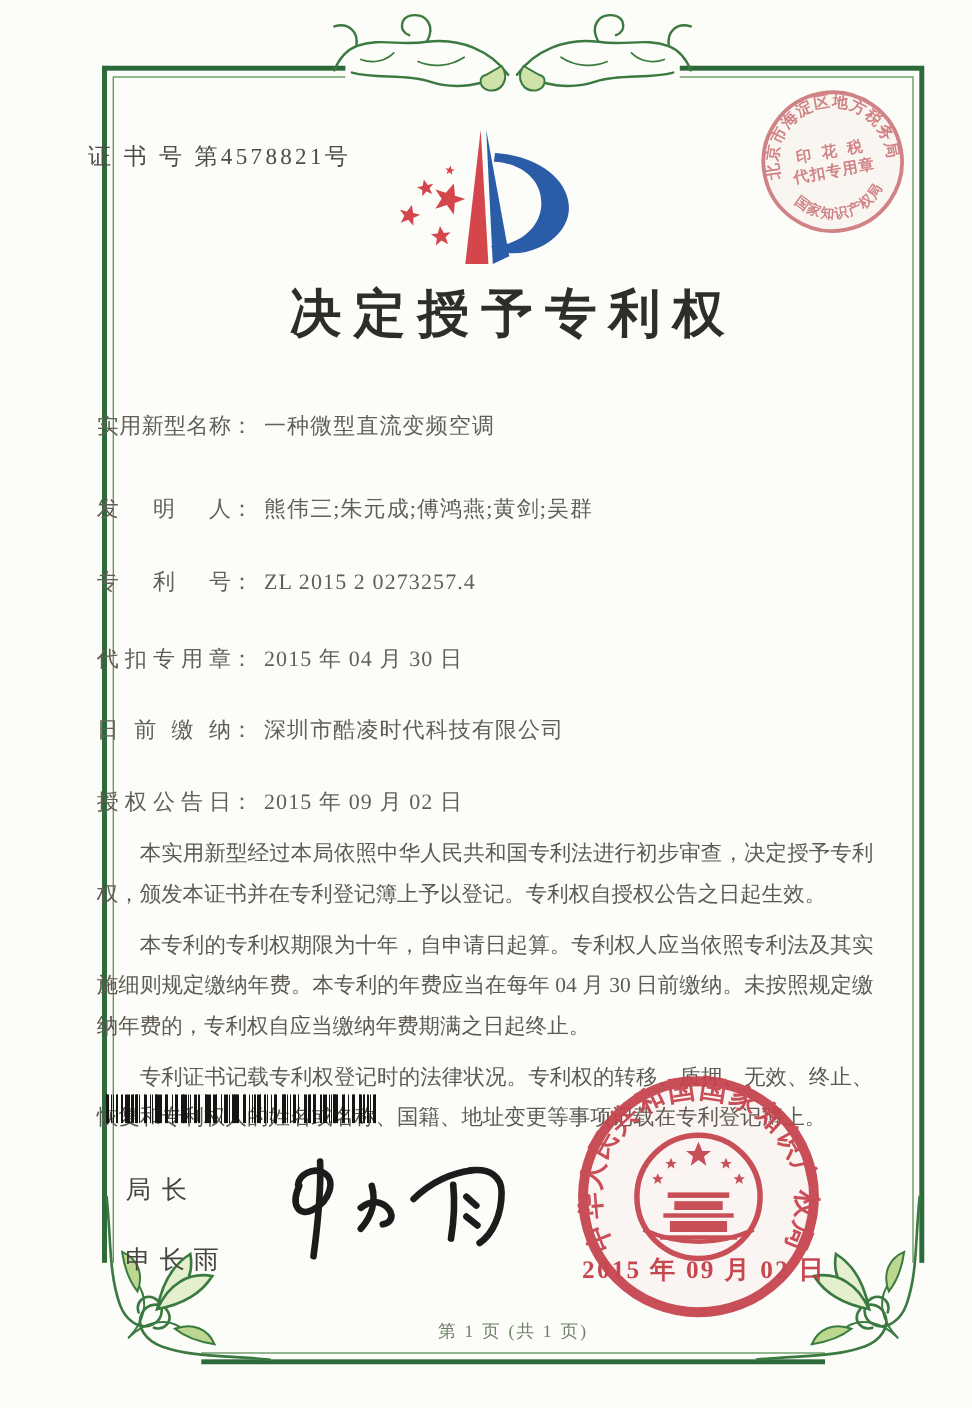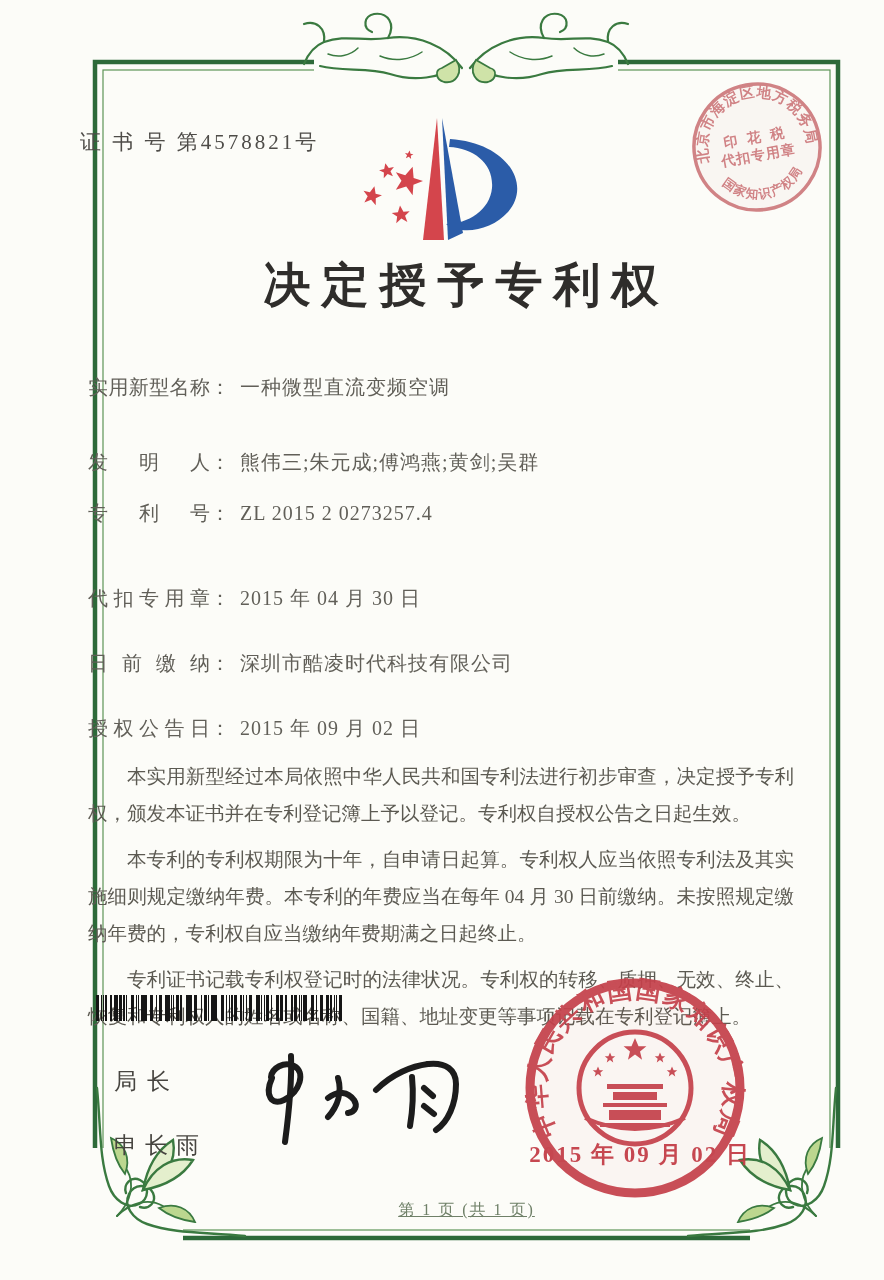--- a/index.html
+++ b/index.html
@@ -8,38 +8,38 @@
   .abs{position:absolute;}
   
   .cert-number{left:80px;top:128px;font-size:21px;color:#4e4c48;letter-spacing:3px;}
   
   .title{left:95px;top:254px;width:743px;text-align:center;font-size:47px;font-weight:600;
          color:#2f2d2b;letter-spacing:11px;}
   
   .field{left:88px;font-size:20px;color:#615f58;white-space:nowrap;}
   .field .lbl{display:inline-block;width:122px;text-align:justify;text-align-last:justify;}
   .field .val{margin-left:10px;letter-spacing:1px;}
-  #f0{top:374px;} #f1{top:449px;} #f2{top:500px;font-family:Liberation Serif, serif;} #f3{top:585px;} #f4{top:650px;} #f5{top:715px;}
+  #f0{top:374px;} #f1{top:449px;} #f2{top:515px;font-family:Liberation Serif, serif;} #f3{top:585px;} #f4{top:650px;} #f5{top:715px;}
   
   .paras{left:88px;top:758px;width:718px;}
   .paras p{margin:0 12px 9px 0;font-size:19.5px;line-height:37px;text-indent:2em;
            text-align:justify;color:#5c5a52;}
   
   .barcode{left:96px;top:995px;width:248px;height:26px;
     background:
       repeating-linear-gradient(90deg,#151515 0 1px,transparent 1px 5px),
       repeating-linear-gradient(90deg,#151515 0 2px,transparent 2px 9px),
       repeating-linear-gradient(90deg,#151515 0 1px,transparent 1px 7px),
       repeating-linear-gradient(90deg,#151515 0 3px,transparent 3px 23px);}
   
   .signer-title{left:114px;top:1066px;font-size:23px;color:#474540;letter-spacing:10px;}
   .signer-name{left:114px;top:1106px;font-size:23px;color:#474540;letter-spacing:8px;margin-top:24px;}
   
   .footer{left:95px;top:1200px;width:743px;text-align:center;font-size:16px;
-          color:#6f8068;letter-spacing:2px;text-decoration:underline;}
+          color:#6f8068;letter-spacing:2px;}
   svg{position:absolute;left:0;top:0;}
   .seal-text{font-family:"Liberation Serif","DejaVu Serif",serif;font-weight:bold;}
 </style>
 </head>
 <body>
 
 <div class="page">
 
   <svg width="884" height="1280" viewBox="0 0 884 1280">
     <rect x="95" y="62" width="743" height="1176" fill="none" stroke="#2d6a39" stroke-width="4.5"></rect>

